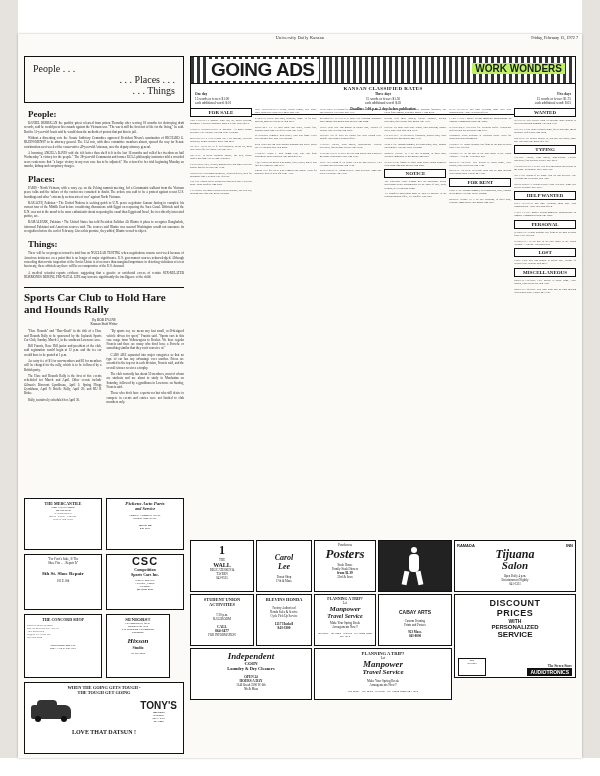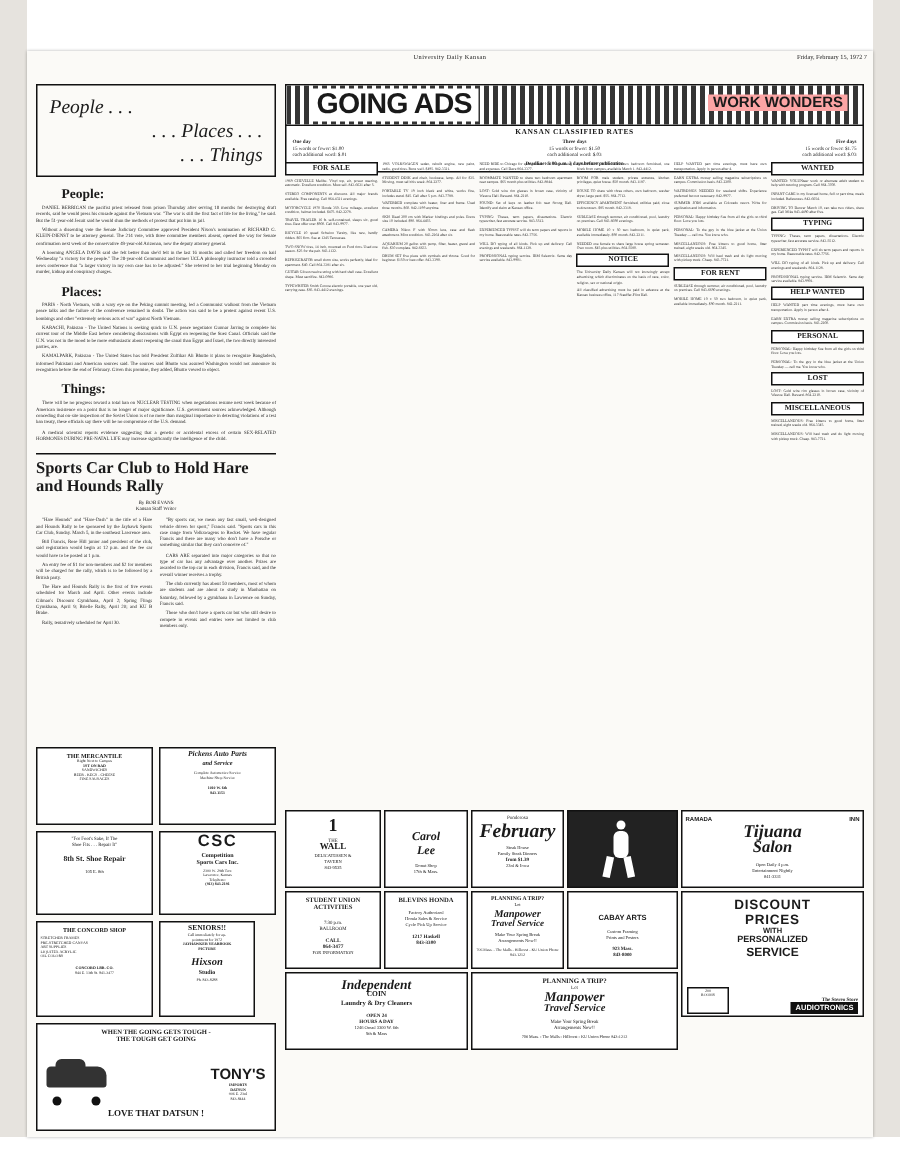--- a/index.html
+++ b/index.html
@@ -11,46 +11,46 @@
   .edgeT{position:absolute;left:0;top:0;width:600px;height:34px;background:#ffffff;}
   .edgeB{position:absolute;left:0;bottom:0;width:600px;height:18px;background:#ffffff;}
 
   .masthead{position:absolute;left:0;top:0;width:564px;height:12px;}
   .mast-c{position:absolute;left:50%;transform:translateX(-50%);top:1px;font-size:4.2px;letter-spacing:.3px;}
   .mast-r{position:absolute;right:4px;top:1px;font-size:4.2px;}
 
   
   .leftcol{position:absolute;left:6px;top:22px;width:160px;}
   .ppt{border:1px solid #111;padding:6px 8px;}
-  .ppt div{font-family:"Liberation Serif",serif;font-size:13px;font-style:italic;}
+  .ppt div{font-family:"Liberation Serif",serif;font-size:10px;}
   .ppt .l1{text-align:left;}
   .ppt .l2{text-align:right;}
   .ppt .l3{text-align:right;}
-  .secthead{font-size:9px;font-weight:bold;margin:6px 0 2px 17px;}
+  .secthead{font-size:9px;font-weight:bold;margin:6px 0 2px 4px;}
   .body-text{font-size:3.2px;line-height:1.35;text-align:justify;color:#2a2a2a;}
   .body-text p{margin:0 0 2px 0;text-indent:4px;}
 
   .sportshead{font-size:11px;font-weight:bold;line-height:1.05;margin-top:8px;border-top:1px solid #111;padding-top:4px;}
   .byline{font-size:3.4px;text-align:center;margin:3px 0;}
   .twocol{column-count:2;column-gap:5px;}
 
   
   .adbox{border:1px solid #111;background:#fff;box-sizing:border-box;}
   .ad-t{font-weight:bold;text-align:center;}
   .tiny{font-size:3px;line-height:1.25;text-align:center;}
   .tiny2{font-size:2.6px;line-height:1.2;text-align:center;}
 
   
   .wa-wrap{position:absolute;left:172px;top:22px;width:386px;}
   .wa-banner{position:relative;height:26px;border:1px solid #111;background:#fff;overflow:hidden;}
   .wa-stripes{position:absolute;left:0;top:0;width:100%;height:100%;
     background:repeating-linear-gradient(90deg,#111 0 3px,#fff 3px 6px);opacity:.85;}
   .wa-title{position:absolute;left:16px;top:2px;font-size:19px;font-weight:bold;letter-spacing:-.5px;
     background:#fff;padding:0 4px;font-family:"Liberation Sans",sans-serif;}
-  .wa-sub{position:absolute;right:10px;top:6px;font-size:10px;font-weight:bold;background:#fca5a5;padding:0 3px;
+  .wa-sub{position:absolute;right:10px;top:6px;font-size:10px;font-weight:bold;background:#bef264;padding:0 3px;
     font-family:"Liberation Sans",sans-serif;}
   .wa-rates{border-left:1px solid #111;border-right:1px solid #111;border-bottom:1px solid #111;padding:2px 4px 3px 4px;background:#fff;}
   .rates-title{text-align:center;font-size:5px;font-weight:bold;letter-spacing:.4px;}
   .rates-row{display:flex;justify-content:space-between;margin-top:1px;}
   .rates-col{font-size:3.4px;line-height:1.35;width:33%;}
   .rates-col .h{font-weight:bold;}
   .rates-col.c{text-align:center;}
   .rates-col.r{text-align:right;}
   .deadline{text-align:center;font-size:3.4px;font-weight:bold;margin-top:1px;}
 
@@ -189,21 +189,21 @@
       <div class="tiny2 bold">JAYHAWKER YEARBOOK</div>
       <div class="tiny2 bold">PICTURE</div>
       <div class="ad-t script" style="font-size:7px;margin-top:3px;">Hixson</div>
       <div class="ad-t" style="font-size:4px;">Studio</div>
       <div class="tiny2" style="margin-top:2px;">Ph. 843-8288</div>
     </div>
 
     <div class="adbox carad" style="position:absolute;left:6px;top:648px;width:160px;height:72px;padding:2px;">
       <div class="ctr bold" style="font-size:4.4px;">WHEN THE GOING GETS TOUGH -</div>
       <div class="ctr bold" style="font-size:4.4px;">THE TOUGH GET GOING</div>
-      <div style="display:flex;justify-content:space-between;margin-top:16px;padding:0 4px;">
+      <div style="display:flex;align-items:center;justify-content:space-between;margin-top:5px;padding:0 4px;">
         <div style="position:relative;">
           <div class="caricon"></div>
           <div class="wheel" style="left:4px;"></div>
           <div class="wheel" style="left:30px;"></div>
         </div>
         <div style="text-align:right;">
           <div class="bold sans" style="font-size:10px;">TONY'S</div>
           <div class="tiny2 bold">IMPORTS</div>
           <div class="tiny2 bold">DATSUN</div>
           <div class="tiny2">906 E. 23rd</div>
@@ -369,21 +369,21 @@
 
       <div class="gbox" style="left:66px;top:54px;width:56px;height:52px;padding:2px;">
         <div class="ctr script bold" style="font-size:8px;margin-top:10px;">Carol</div>
         <div class="ctr script bold" style="font-size:8px;">Lee</div>
         <div class="ctr" style="font-size:3px;margin-top:4px;">Donut Shop</div>
         <div class="ctr" style="font-size:3px;">17th &amp; Mass.</div>
       </div>
 
       <div class="gbox" style="left:124px;top:54px;width:62px;height:52px;padding:2px;">
         <div class="ctr" style="font-size:3.4px;">Ponderosa</div>
-        <div class="ctr script bold" style="font-size:13px;line-height:1;">February</div>
+        <div class="ctr script bold" style="font-size:13px;line-height:1;">Posters</div>
         <div class="ctr" style="font-size:3px;margin-top:3px;">Steak House</div>
         <div class="ctr" style="font-size:3px;">Family Steak Dinners</div>
         <div class="ctr bold" style="font-size:3.4px;">from $1.39</div>
         <div class="ctr" style="font-size:3px;">23rd &amp; Iowa</div>
       </div>
 
       <div class="gbox" style="left:188px;top:54px;width:74px;height:52px;padding:2px;background:#222;color:#fff;">
         <div style="position:relative;height:44px;">
           <div style="position:absolute;left:30px;top:4px;width:6px;height:6px;background:#fff;border-radius:50%;"></div>
           <div style="position:absolute;left:28px;top:11px;width:10px;height:18px;background:#fff;border-radius:4px;"></div>

